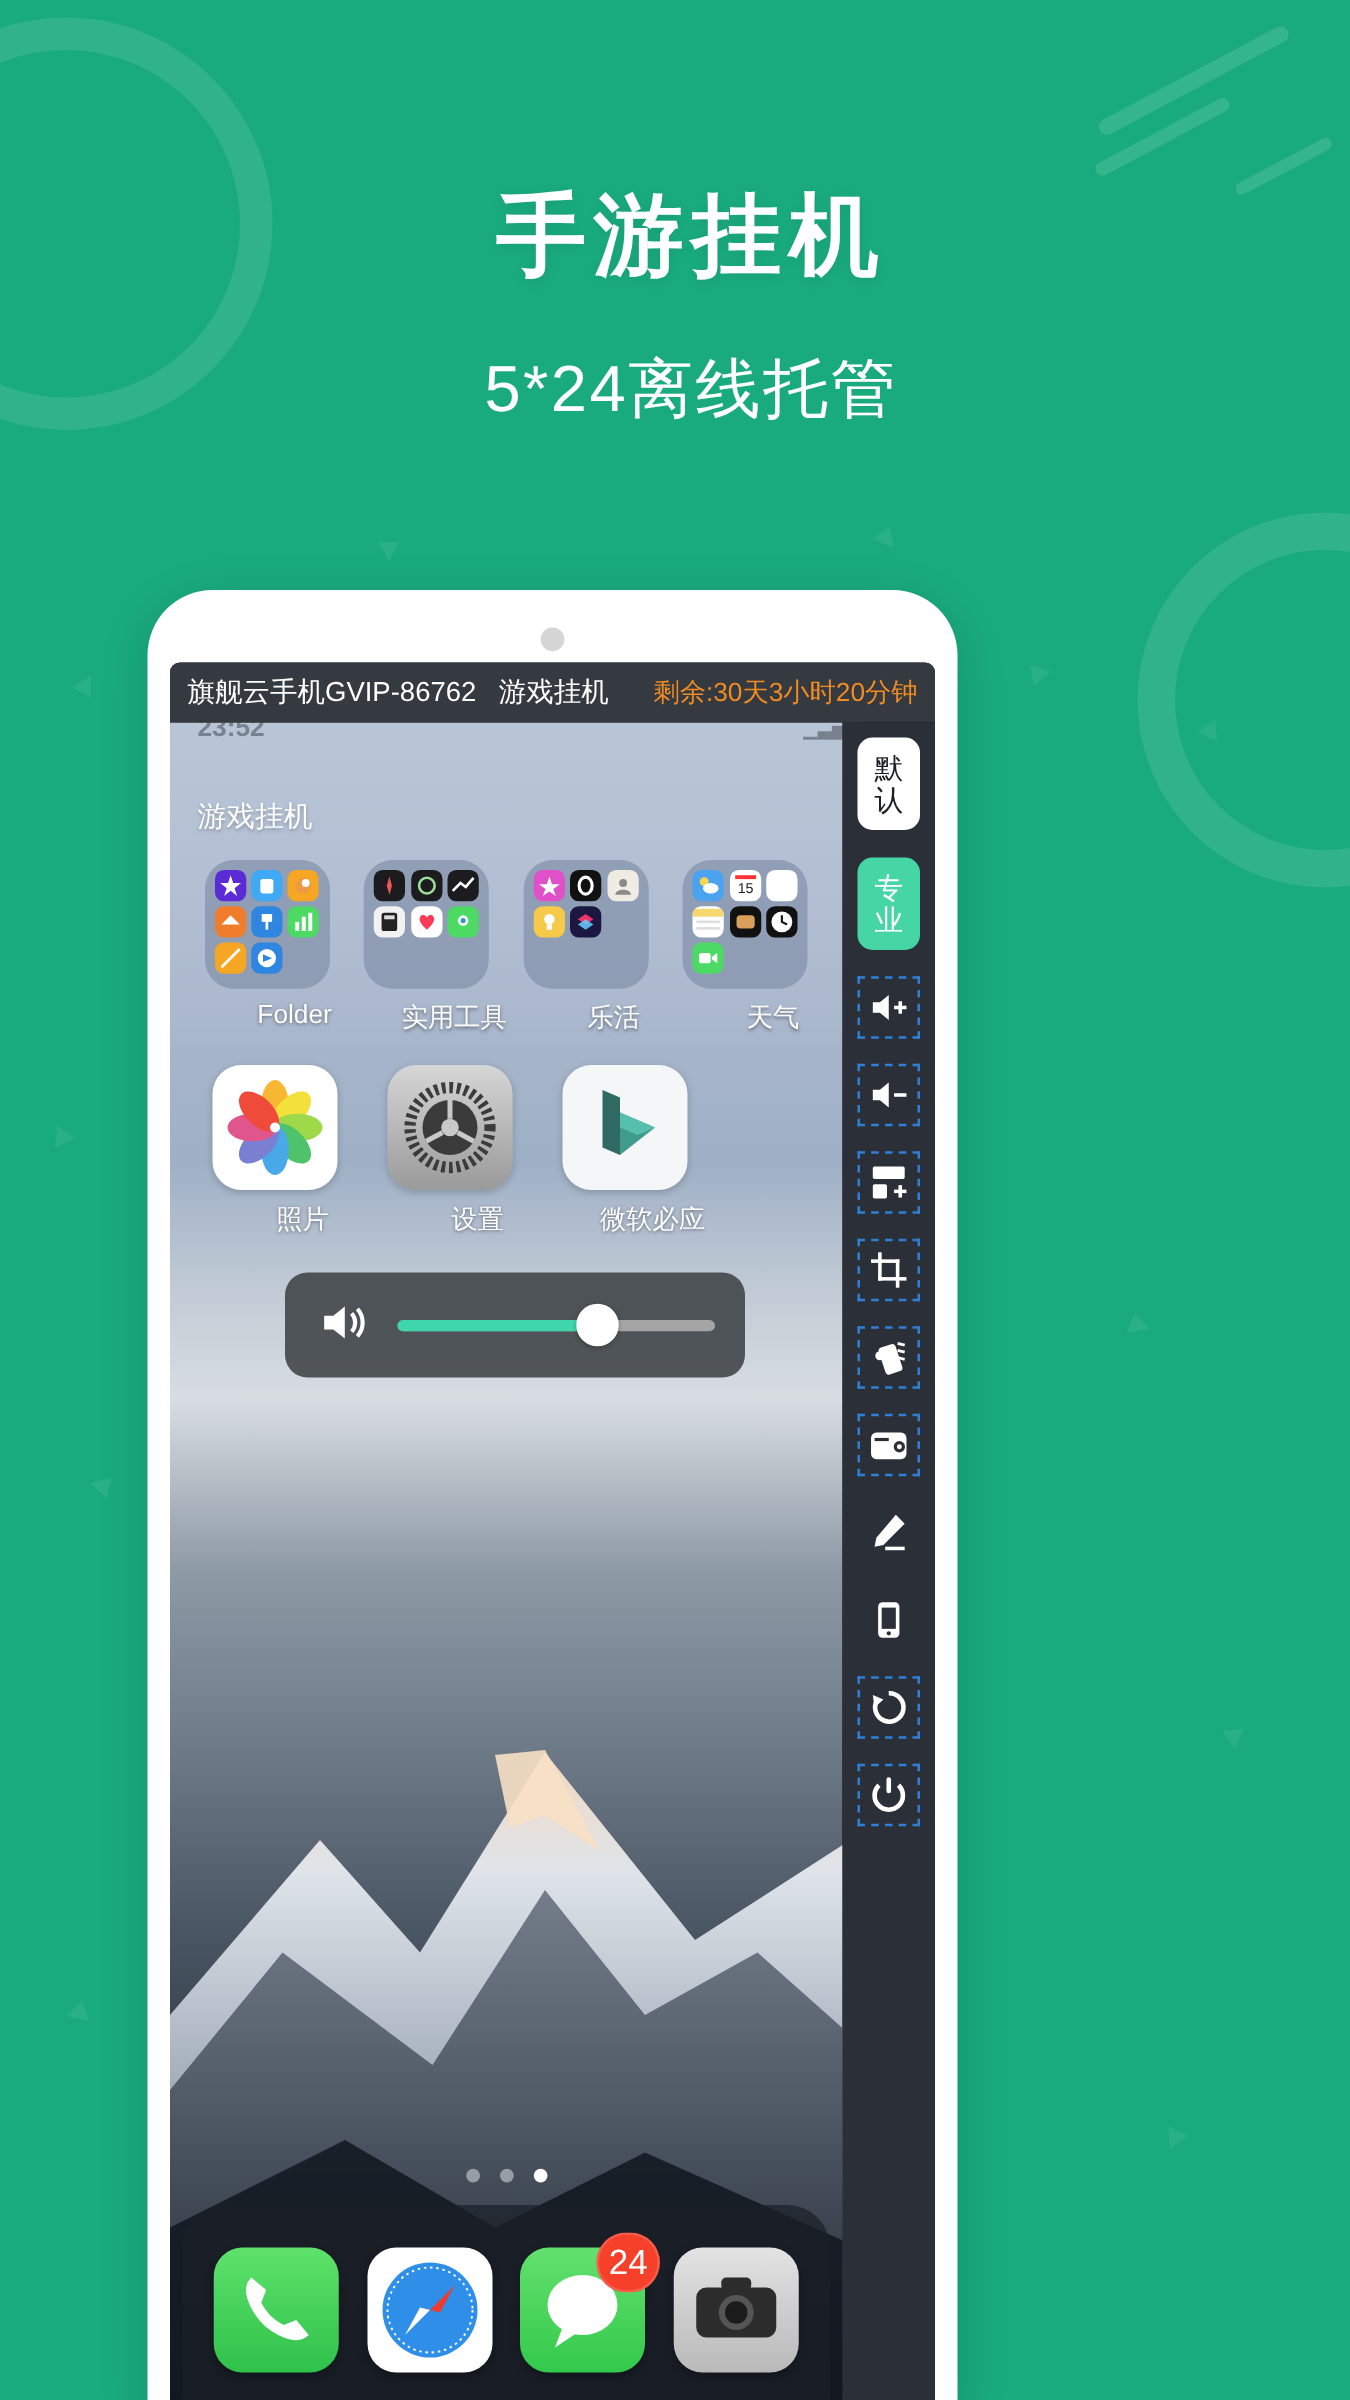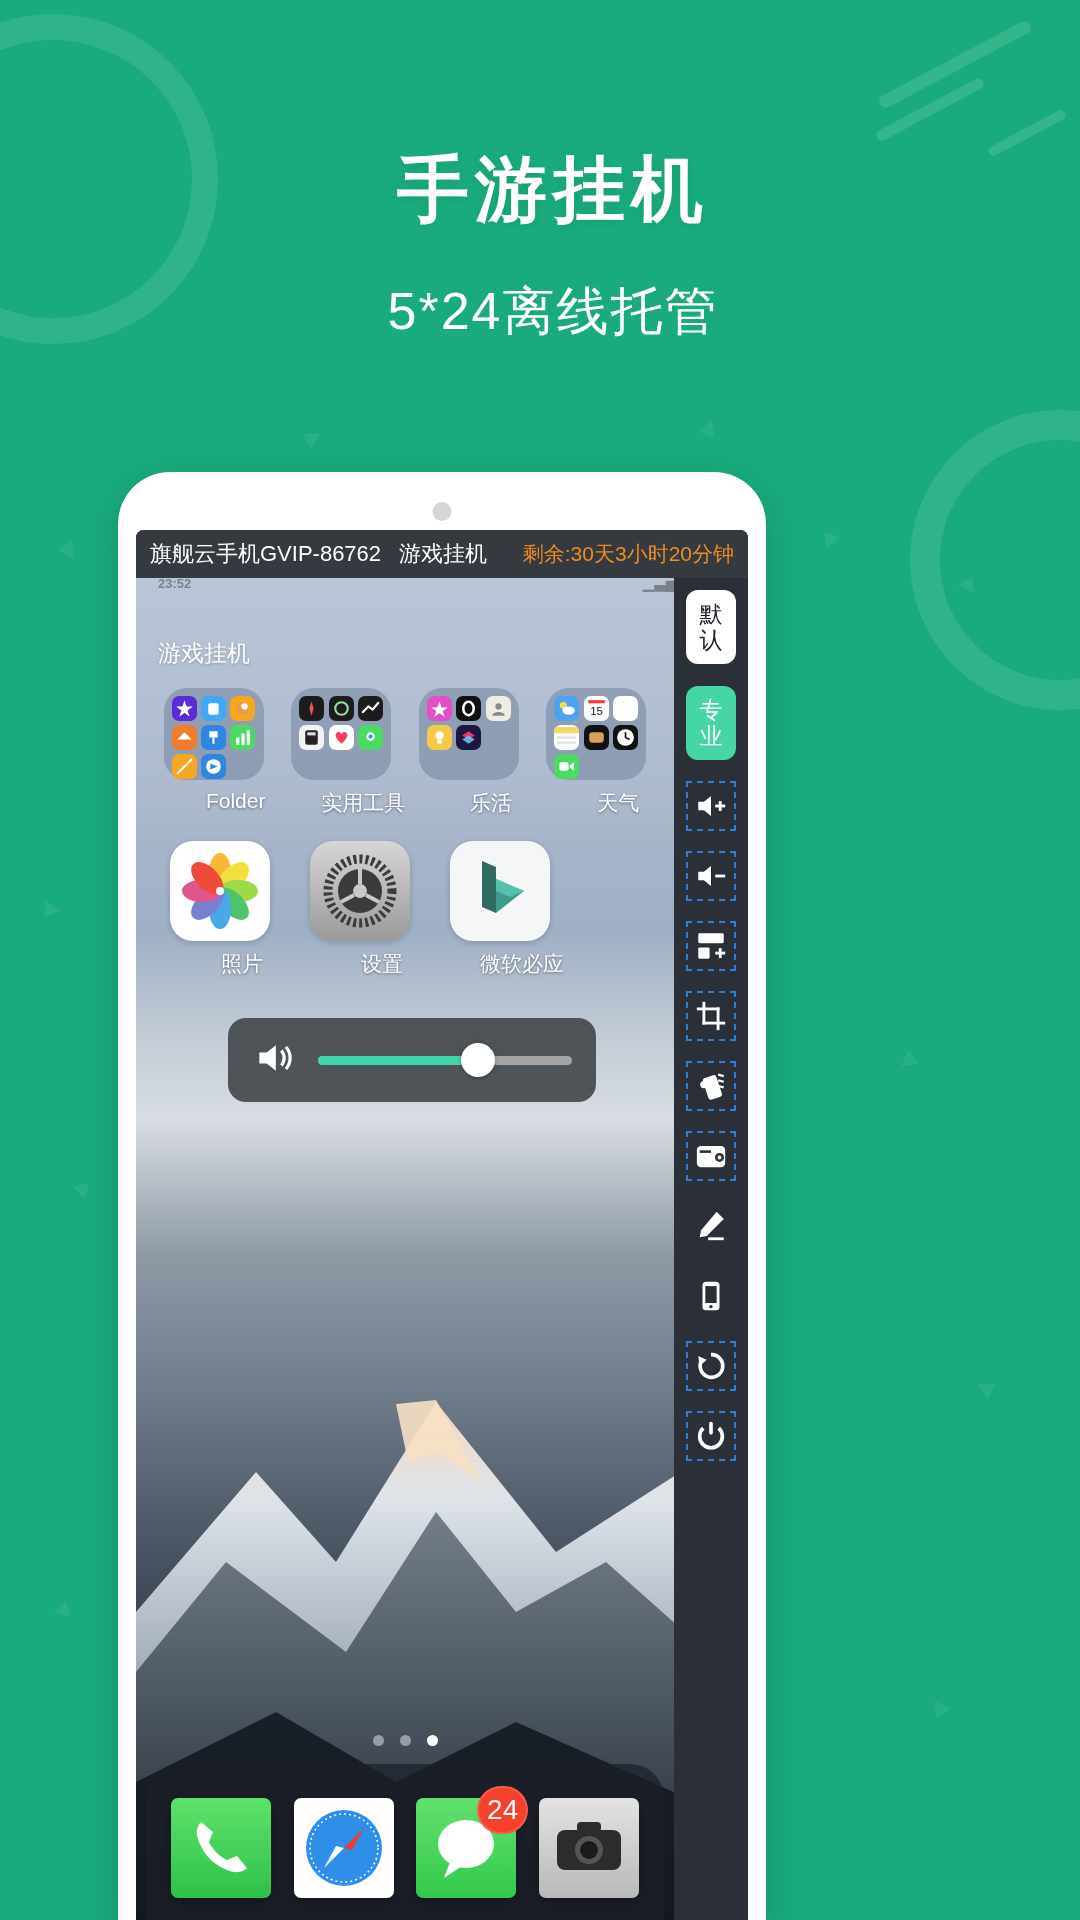--- a/index.html
+++ b/index.html
@@ -68,21 +68,21 @@
   .devbar .dev-name { color:#ffffff; font-size:22px; white-space:nowrap; }
   .devbar .dev-mode { color:#ffffff; font-size:22px; white-space:nowrap; }
   .devbar .dev-remain { color:#f08b23; font-size:21px; white-space:nowrap; margin-left:auto; }
 
   
   .ios-status {
     position:absolute; top:40px; left:0; right:0; height:26px;
     display:flex; align-items:center; justify-content:space-between;
     padding:0 22px; z-index:12; opacity:.45;
   }
-  .ios-status .clock { color:#2b2f33; font-size:13px; font-weight:bold;text-align:right; }
+  .ios-status .clock { color:#2b2f33; font-size:21px; font-weight:bold;text-align:right; }
   .ios-status .icons { display:flex; gap:7px; align-items:center; color:#2b2f33; font-size:15px; }
 
   
   .wall {
     position:absolute; left:0; right:74px; top:48px; bottom:0;
     background:
       linear-gradient(180deg,#b0bdd0 0%,#aab7cc 16%,#9fb0c6 26%,#c3ccd6 34%,#d8dde2 40%,#8e9aa6 50%,#6f7c8a 60%,#4f5a68 70%,#323c49 80%,#1b232e 90%,#0d131b 100%);
       overflow:hidden;
   }
   
@@ -97,21 +97,21 @@
   .devtitle .small { color:#ffffff; font-size:24px; display:inline; text-shadow:0 1px 3px rgba(0,0,0,.25);}
   .devsub { position:absolute; left:22px; top:108px; color:#ffffff; font-size:23px; z-index:14; text-shadow:0 1px 3px rgba(0,0,0,.25);}
 
   
   .grid { position:absolute; left:0; right:74px; top:158px; z-index:13; }
   .row { display:flex; padding:0 14px; margin-bottom:12px; }
   .cell { width:140px; display:flex; flex-direction:column; align-items:center; }
   .cell .lbl { color:#ffffff; font-size:21px; margin-top:9px; text-shadow:0 1px 3px rgba(0,0,0,.45); white-space:nowrap;padding-left:44px;}
 
   .folder {
-    width:100px; height:92px; border-radius:23px;
+    width:100px; height:103px; border-radius:23px;
     background:rgba(130,146,170,0.72);
     display:grid; grid-template-columns:repeat(3,1fr); gap:4px;
     padding:8px; align-content:start;
   }
   .mini { width:25px; height:25px; border-radius:7px; background:#fff; overflow:hidden; position:relative; }
 
   .appicon { width:100px; height:100px; border-radius:23px; position:relative; overflow:hidden; box-shadow:0 2px 6px rgba(0,0,0,.18); }
 
   
   .volhud {
@@ -128,21 +128,21 @@
   .dot { width:11px; height:11px; border-radius:50%; background:rgba(255,255,255,.45); }
   .dot.on { background:#ffffff; }
 
   
   .dock {
     position:absolute; left:10px; right:84px; bottom:0; height:168px;
     background:rgba(28,32,40,0.72); border-radius:34px 34px 0 0;
     display:flex; align-items:center; justify-content:space-around;
     padding:0 14px; z-index:17;
   }
-  .dockicon { width:100px; height:100px; border-radius:7px; position:relative; box-shadow:0 3px 8px rgba(0,0,0,.3); }
+  .dockicon { width:100px; height:100px; border-radius:23px; position:relative; box-shadow:0 3px 8px rgba(0,0,0,.3); }
   .badge {
     position:absolute; top:-12px; right:-12px; min-width:48px; height:48px;
     border-radius:24px; background:#f6402a; color:#fff; font-size:28px;
     display:flex; align-items:center; justify-content:center; padding:0 8px;
     border:2px solid rgba(255,255,255,.15);
   }
 
   
   .toolbar {
     position:absolute; right:0; top:48px; bottom:0; width:74px;

